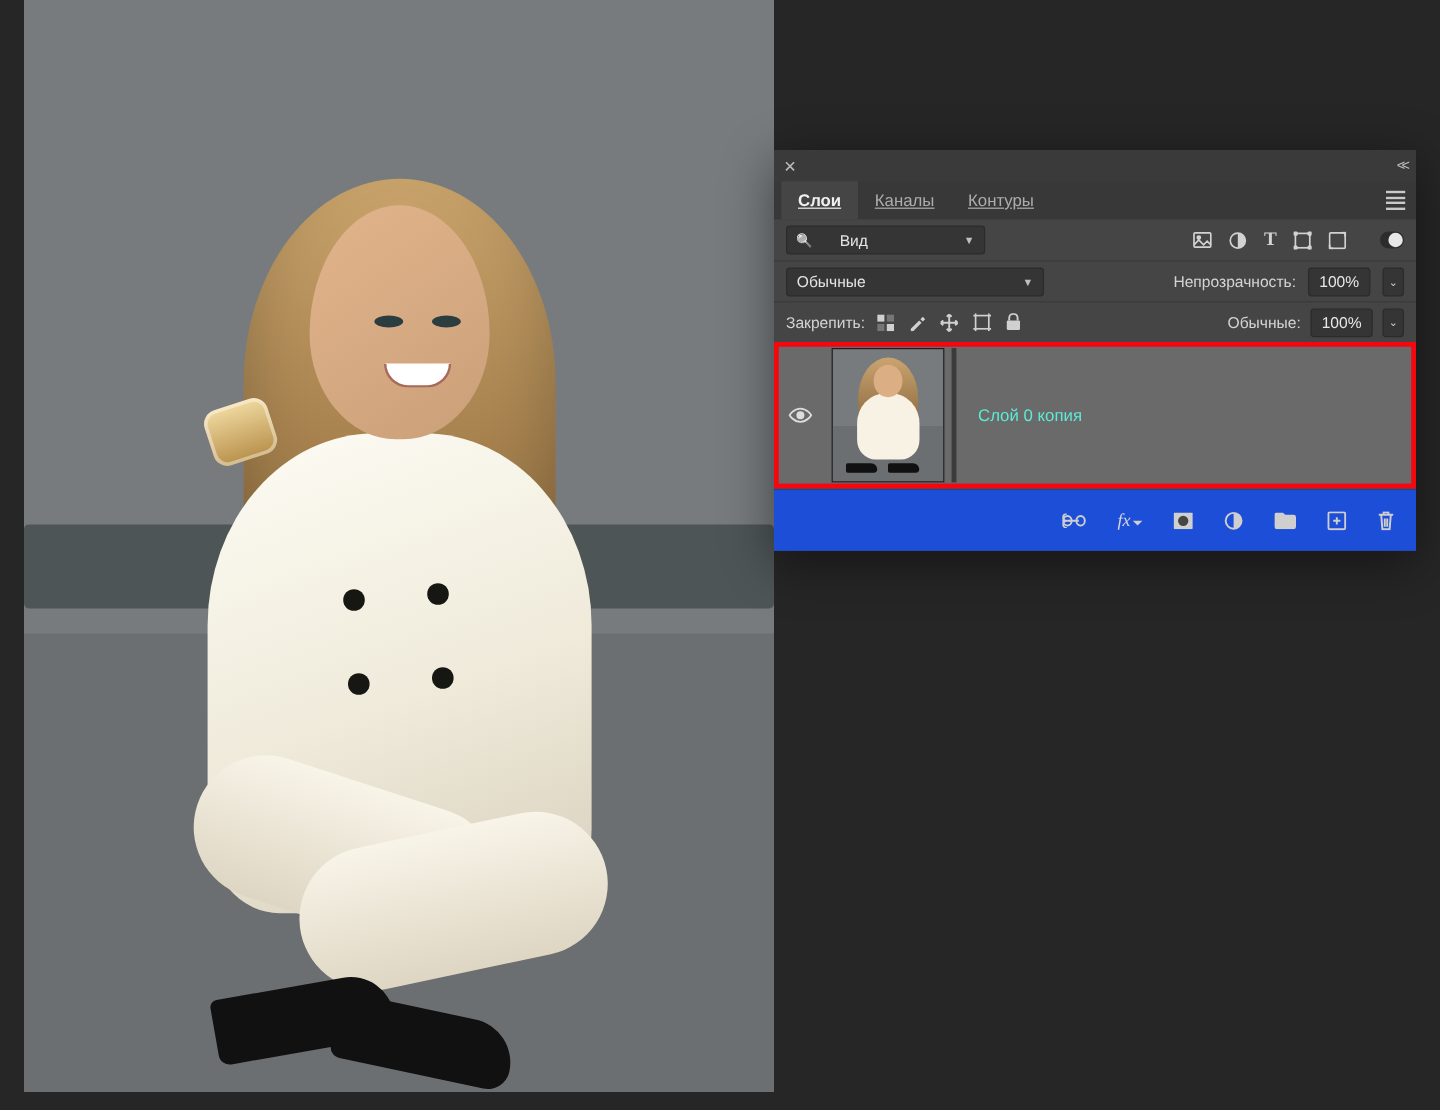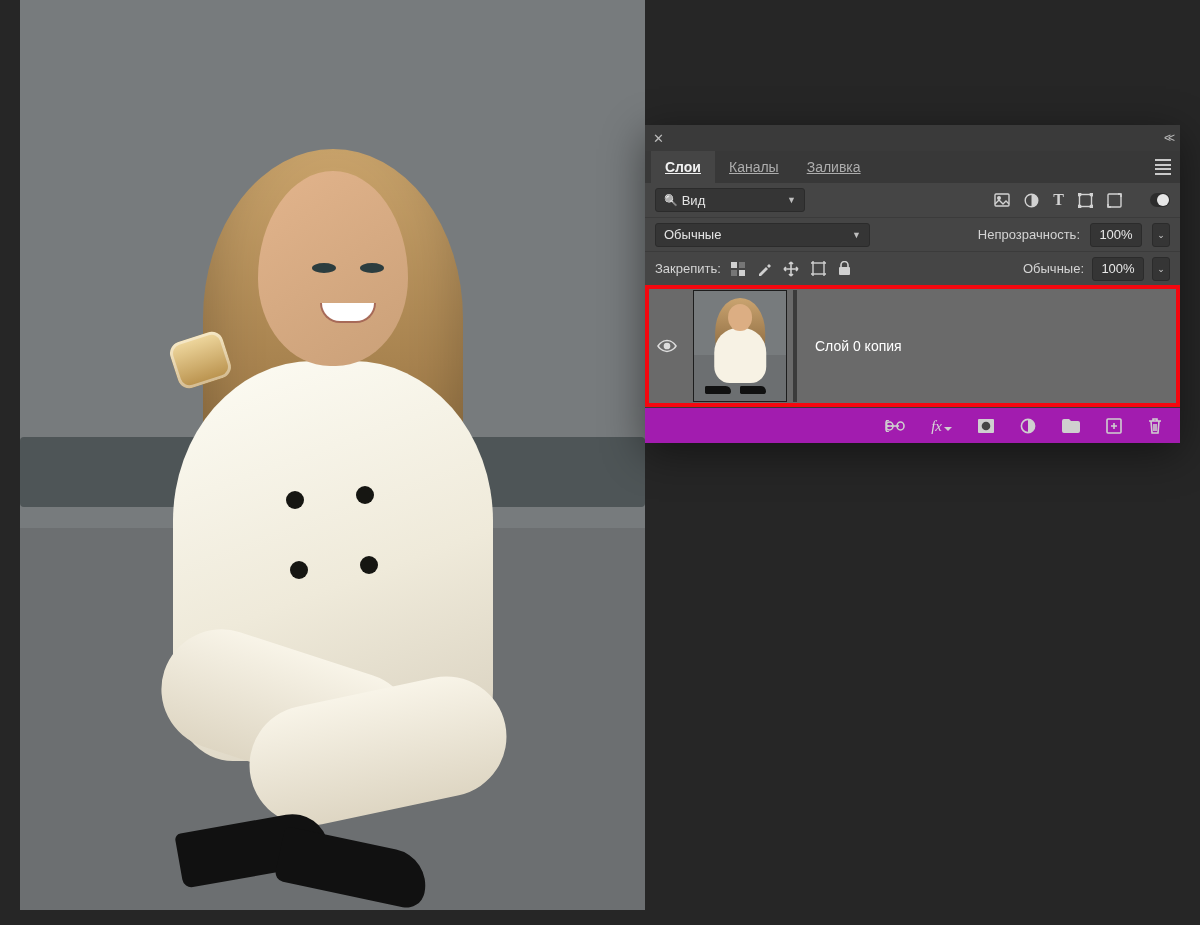--- a/index.html
+++ b/index.html
@@ -39,21 +39,21 @@
   .tabs{display:flex;align-items:center;height:32px;background:#383838;padding:0 6px;}
   .tab{padding:0 14px;height:100%;display:flex;align-items:center;color:#adadad;font-size:14px;cursor:default;text-decoration:underline;}
   .tab.active{background:#454545;color:#f1f1f1;font-weight:600;}
   .tabs .sp{flex:1;}
   .tabs .menu{width:22px;text-align:center;color:#c9c9c9;}
   .tabs .menu div{height:2px;background:#c9c9c9;margin:2.5px 3px;}
   .row{display:flex;align-items:center;height:34px;padding:0 10px;gap:10px;background:#454545;}
   .row + .row{border-top:1px solid #3b3b3b;}
   .select{display:flex;align-items:center;height:24px;background:#353535;border:1px solid #2b2b2b;padding:0 8px;border-radius:3px;color:#e4e4e4;font-size:13px;}
   .select .chev{margin-left:auto;font-size:9px;color:#bfbfbf;}
-  .search{width:150px;}
+  .search{width:166px;gap:18px;}
   .search::before{content:"🔍";font-size:11px;margin-right:4px;filter:grayscale(1) brightness(1.4);}
   .filters{display:flex;gap:14px;margin-left:auto;align-items:center;color:#d2d2d2;}
   .filters svg{display:block;}
   .toggle{width:20px;height:14px;border-radius:8px;background:#2c2c2c;position:relative;margin-left:14px;}
   .toggle::after{content:"";position:absolute;right:1px;top:1px;width:12px;height:12px;border-radius:50%;background:#e7e7e7;}
   .blend{flex:1;max-width:215px;}
   .lbl{color:#d4d4d4;font-size:13px;}
   .val{display:flex;align-items:center;height:24px;background:#353535;border:1px solid #2b2b2b;padding:0 6px;border-radius:3px;min-width:52px;justify-content:center;color:#e8e8e8;}
   .mini-chev{width:18px;height:24px;border:1px solid #2b2b2b;border-radius:3px;background:#353535;display:flex;align-items:center;justify-content:center;font-size:9px;color:#cfcfcf;}
   .lockrow{gap:8px;}
@@ -67,23 +67,23 @@
   .eye{width:44px;display:flex;justify-content:center;color:#dcdcdc;}
   .thumb-wrap{width:94px;height:112px;margin:0 4px;border:1px solid #1d1d1d;background:#777b7d;position:relative;overflow:hidden;}
   .thumb-wrap .tw-floor{position:absolute;inset:58% 0 0 0;background:#6c6f71;}
   .thumb-wrap .tw-hair{position:absolute;left:50%;top:6%;transform:translateX(-50%);width:54%;height:62%;background:linear-gradient(180deg,#caa470,#7d5c34);border-radius:50% 50% 40% 40%;}
   .thumb-wrap .tw-body{position:absolute;left:50%;top:34%;transform:translateX(-50%);width:56%;height:50%;background:#f7f2e4;border-radius:45% 45% 30% 30%;}
   .thumb-wrap .tw-head{position:absolute;left:50%;top:12%;transform:translateX(-50%);width:26%;height:24%;background:#dcae83;border-radius:50%;}
   .thumb-wrap .tw-shoe{position:absolute;bottom:6%;width:28%;height:8%;background:#111;border-radius:5px 18px 10px 5px;}
   .thumb-wrap .tw-shoe.l{left:12%;}
   .thumb-wrap .tw-shoe.r{right:22%;}
   .vline{width:4px;height:112px;background:#3b3b3b;margin:0 6px 0 2px;}
-  .layer-name{color:#ffffff;font-size:14px;margin-left:12px;}
-
-  .footer{height:36px;background:#a21caf;display:flex;align-items:center;justify-content:flex-end;gap:26px;padding:0 18px;border-top:1px solid #383838;}
+  .layer-name{color:#5eead4;font-size:14px;margin-left:12px;}
+
+  .footer{height:52px;background:#1d4ed8;display:flex;align-items:center;justify-content:flex-end;gap:26px;padding:0 18px;border-top:1px solid #383838;}
   .footer svg{display:block;color:#cfcfcf;}
   .footer .fx{font-style:italic;font-family:"Times New Roman",serif;font-size:15px;position:relative;top:1px;}
   .footer .fx::after{content:"";border:4px solid transparent;border-top-color:#cfcfcf;display:inline-block;margin-left:2px;position:relative;top:4px;}
 </style>
 </head>
 <body>
 
 <div class="canvas">
   <div class="floor"></div>
   <div class="bar"></div>
@@ -115,21 +115,21 @@
   </div>
 
   <div class="tabs">
     <div class="tab active">
         <span>Слои</span>
       </div>
     <div class="tab">
         <span>Каналы</span>
       </div>
     <div class="tab">
-        <span>Заливка</span>
+        <span>Контуры</span>
       </div>
     <div class="sp"></div>
     <div class="menu">
         <div></div>
         <div></div>
         <div></div>
         <div></div>
       </div>
   </div>
 

